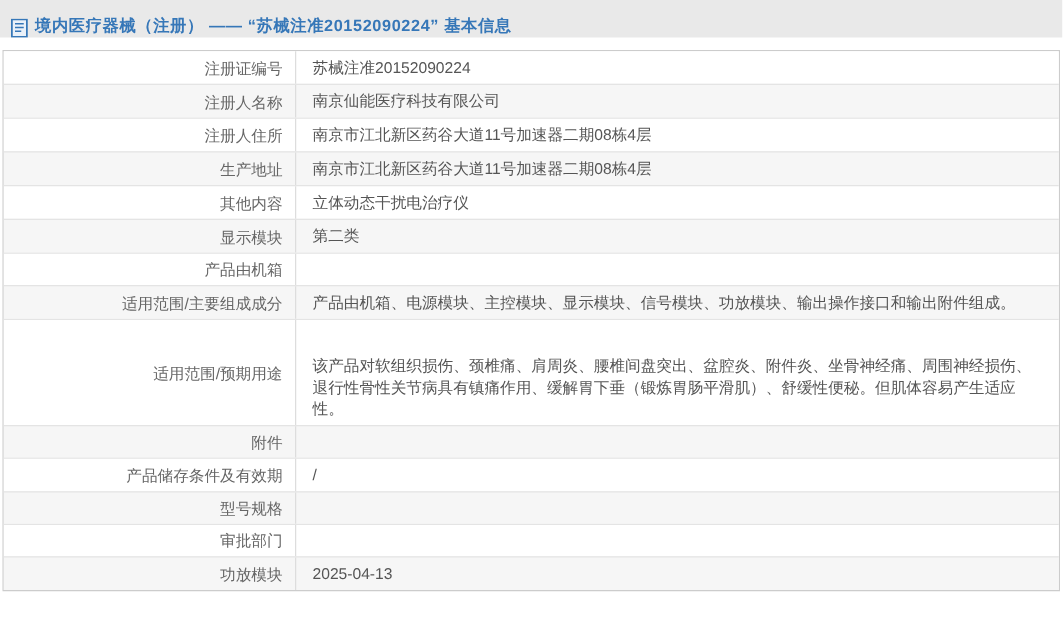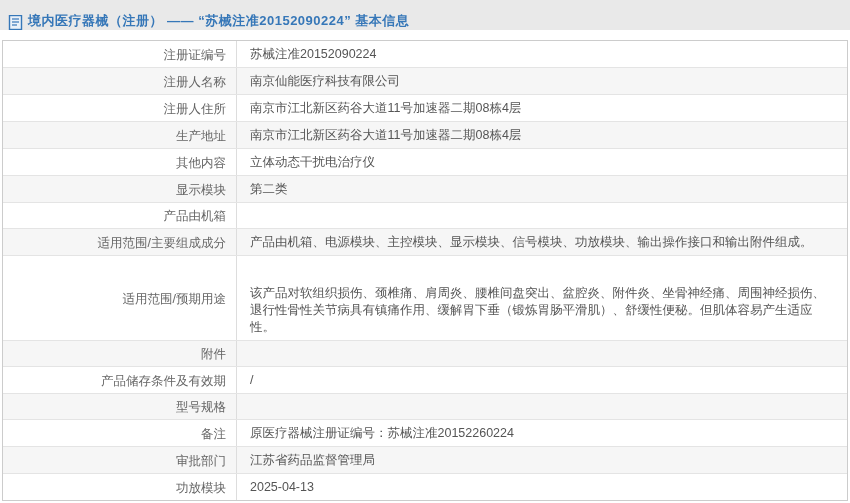--- a/index.html
+++ b/index.html
@@ -139,28 +139,23 @@
   <div class="row">
     <div class="cell-label">产品储存条件及有效期</div>
     <div class="cell-value">/</div>
   </div>
 
   <div class="row">
     <div class="cell-label">型号规格</div>
     <div class="cell-value"></div>
   </div>
 
-  <div class="row">
-    <div class="cell-label">备注</div>
-    <div class="cell-value">原医疗器械注册证编号：苏械注准20152260224</div>
-  </div>
 
   <div class="row">
     <div class="cell-label">审批部门</div>
-    <div class="cell-value">江苏省药品监督管理局</div>
   </div>
 
 
   <div class="row">
     <div class="cell-label">功放模块</div>
     <div class="cell-value">2025-04-13</div>
   </div>
 
 </div>
 

